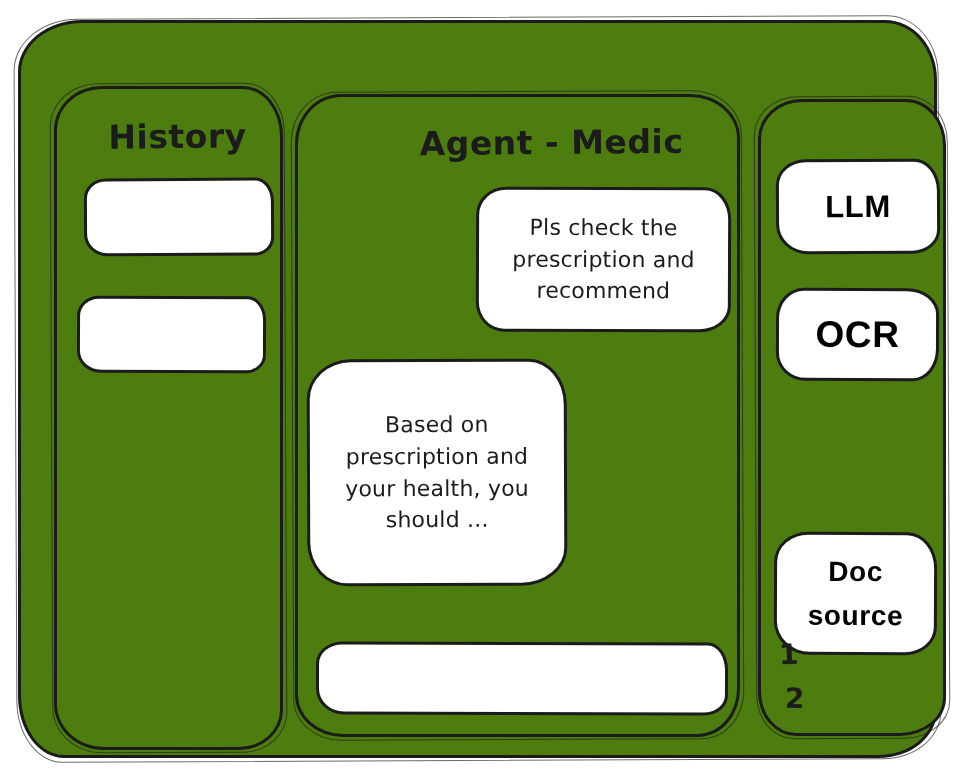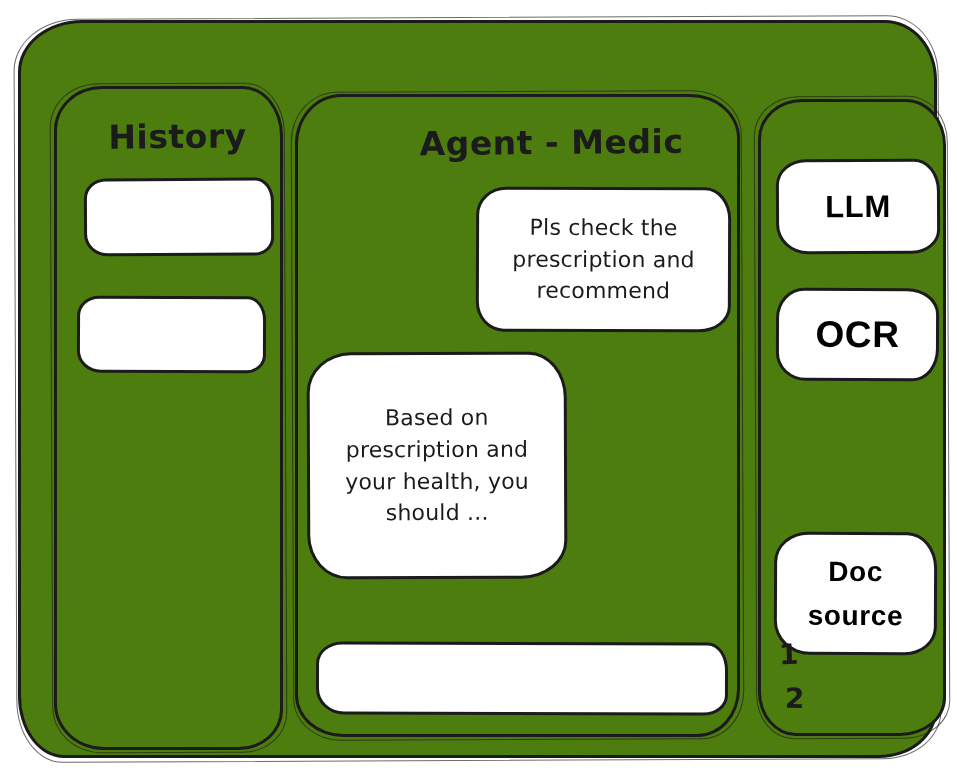--- a/index.html
+++ b/index.html
@@ -50,21 +50,21 @@
   #chat-panel { left: 274px; top: 71px; width: 445px; height: 643px;
                 border-radius: 46px 50px 42px 48px / 50px 44px 48px 42px; }
   #chat-title { position: absolute; left: 0; top: 26px; width: 100%;
                 text-align: center; font-size: 33px; font-weight: 600;
                 letter-spacing: 0.5px; transform: translateX(34px) rotate(-0.5deg); }
   .bubble { position: absolute; border: 3px solid var(--ink); background: #fff;
             font-size: 22px; font-weight: 500; line-height: 1.45; letter-spacing: 0.2px; }
   #msg-user { left: 178px; top: 90px; width: 255px; height: 145px;
               border-radius: 30px 26px 32px 28px / 28px 32px 26px 30px;
               padding: 8px 26px; transform: rotate(0.2deg); }
-  #msg-assistant { left: 9px; top: 255px; width: 260px; height: 227px;
+  #msg-assistant { left: 9px; top: 262px; width: 260px; height: 227px;
                    border-radius: 44px 38px 46px 40px / 40px 46px 38px 44px;
                    padding: 10px 34px; transform: rotate(-0.2deg); }
   #chat-input { position: absolute; left: 18px; top: 545px; width: 412px; height: 73px;
                 border: 3px solid var(--ink); background: #fff; outline: none;
                 border-radius: 26px 20px 24px 28px / 22px 28px 20px 26px;
                 font-family: inherit; font-size: 24px; color: var(--ink);
                 padding: 0 22px; transform: rotate(0.15deg); }
 
   
   #tools-panel { left: 737px; top: 76px; width: 188px; height: 637px;

